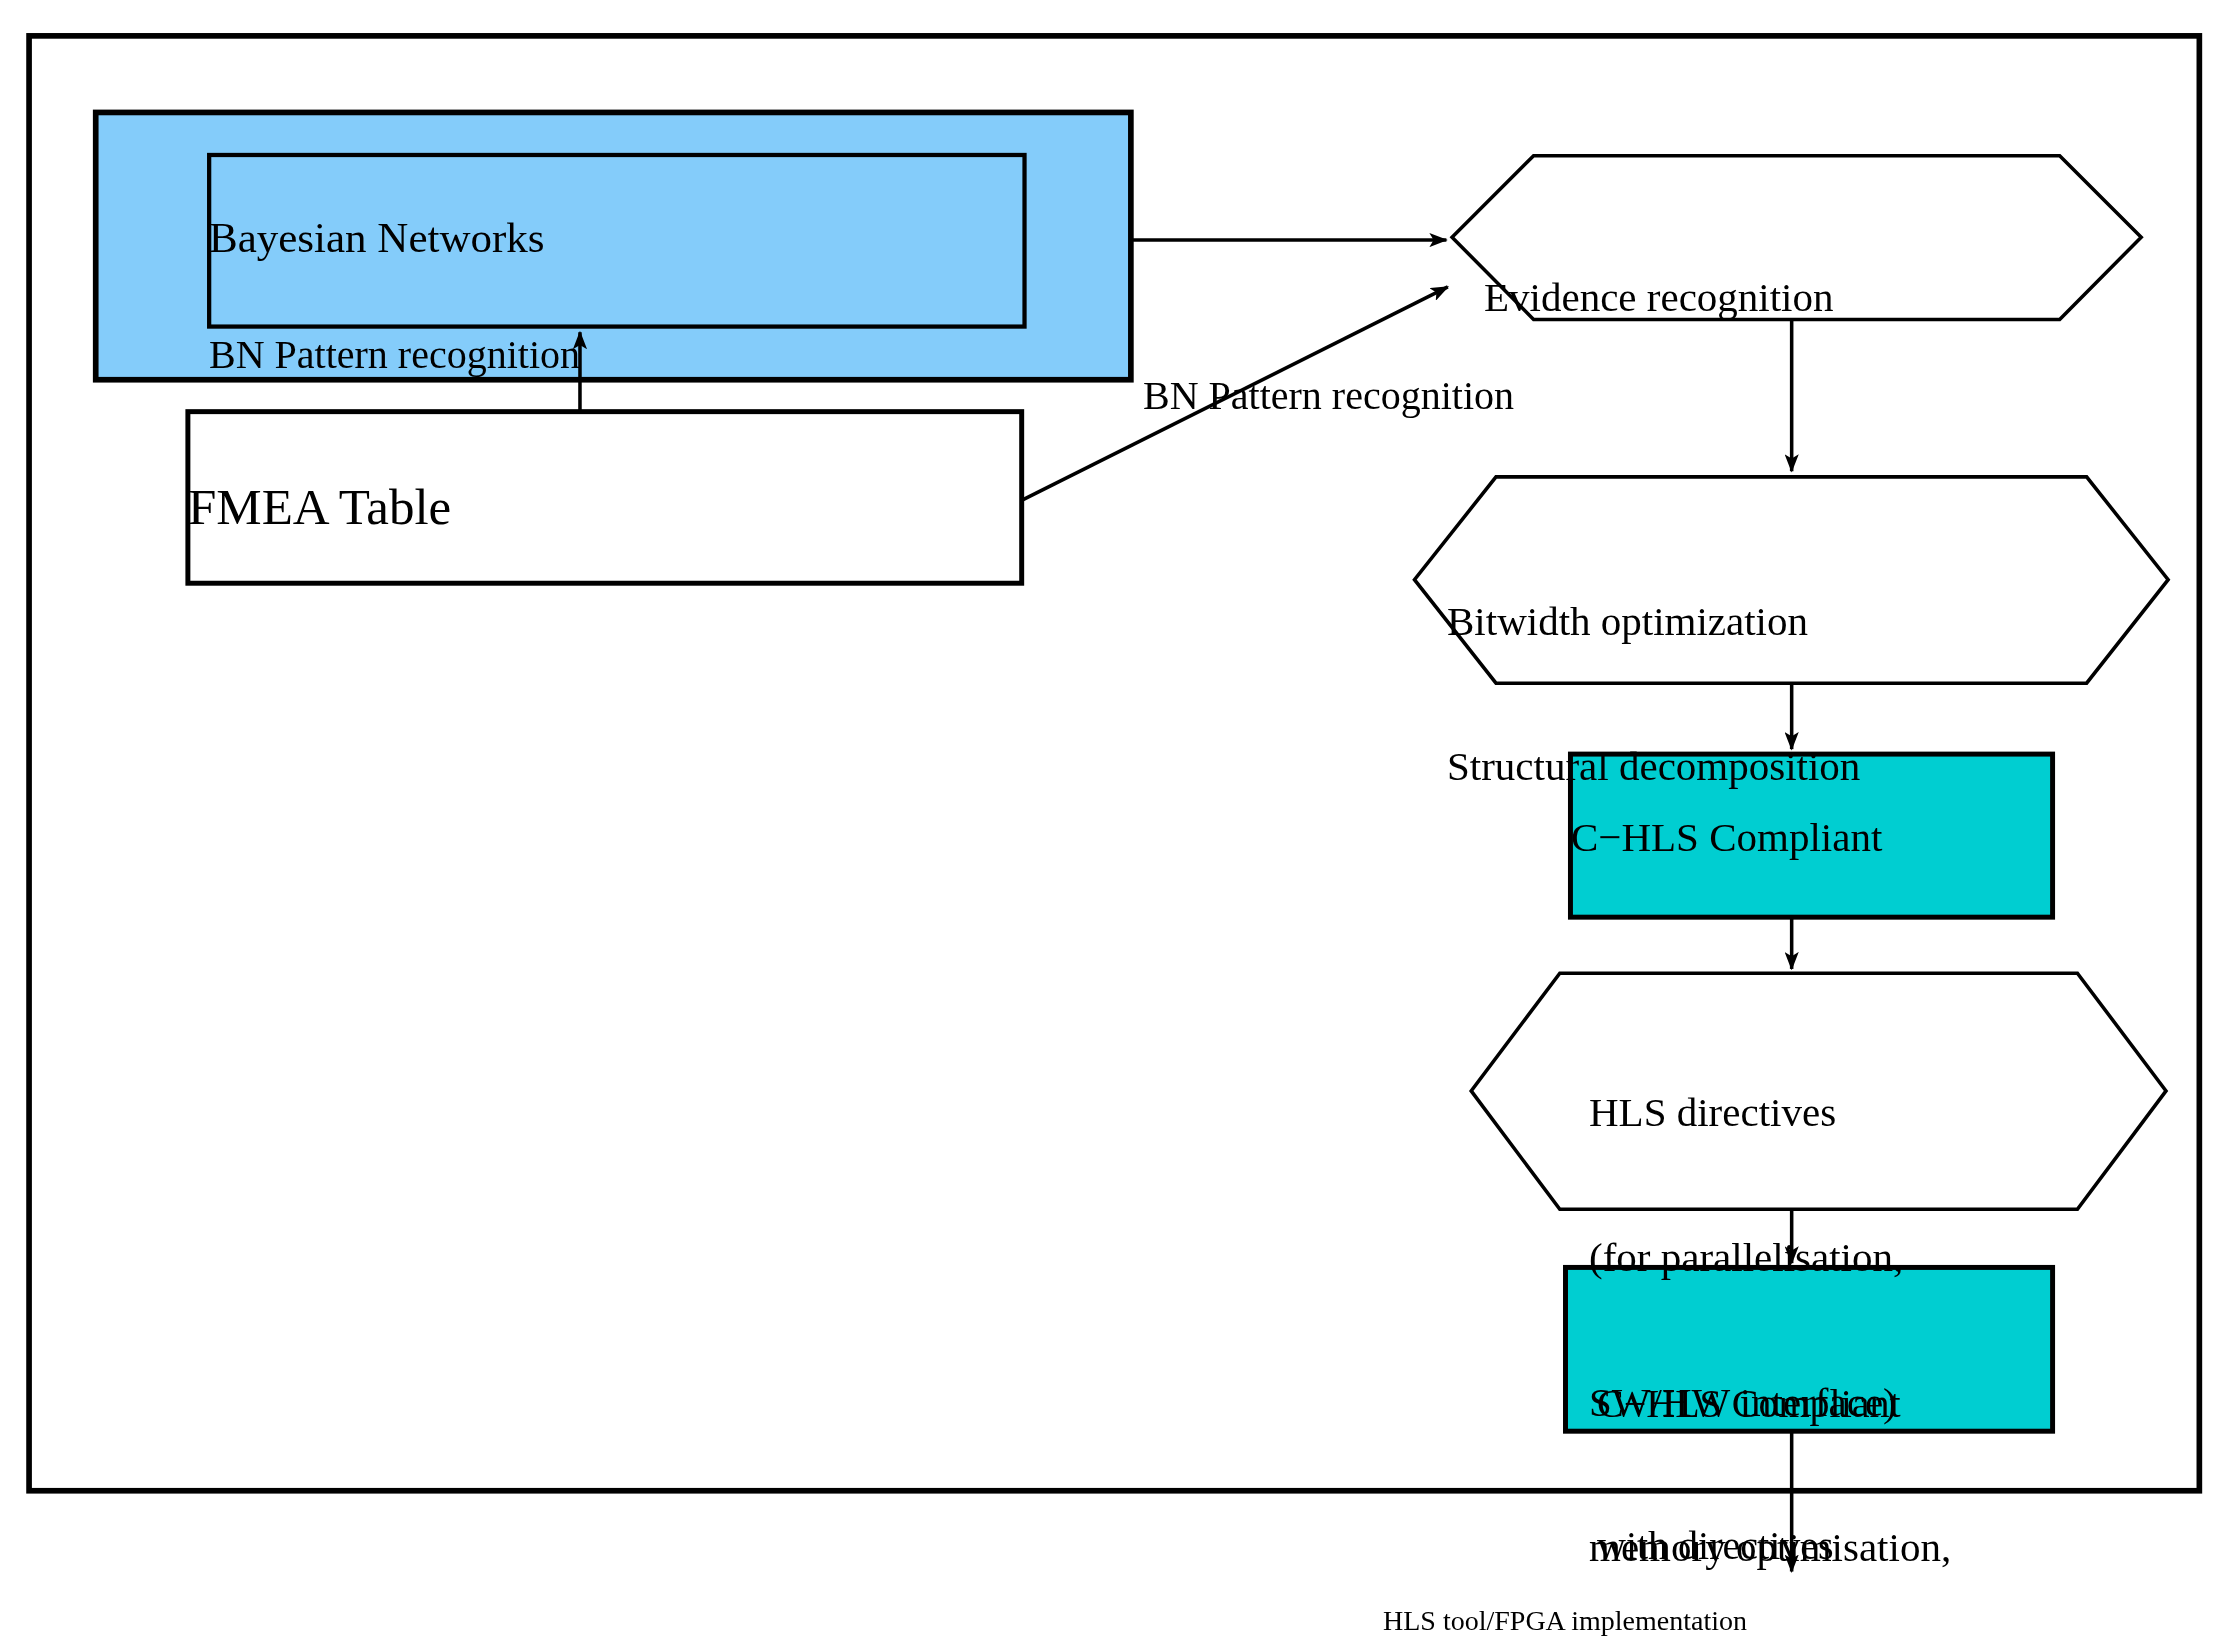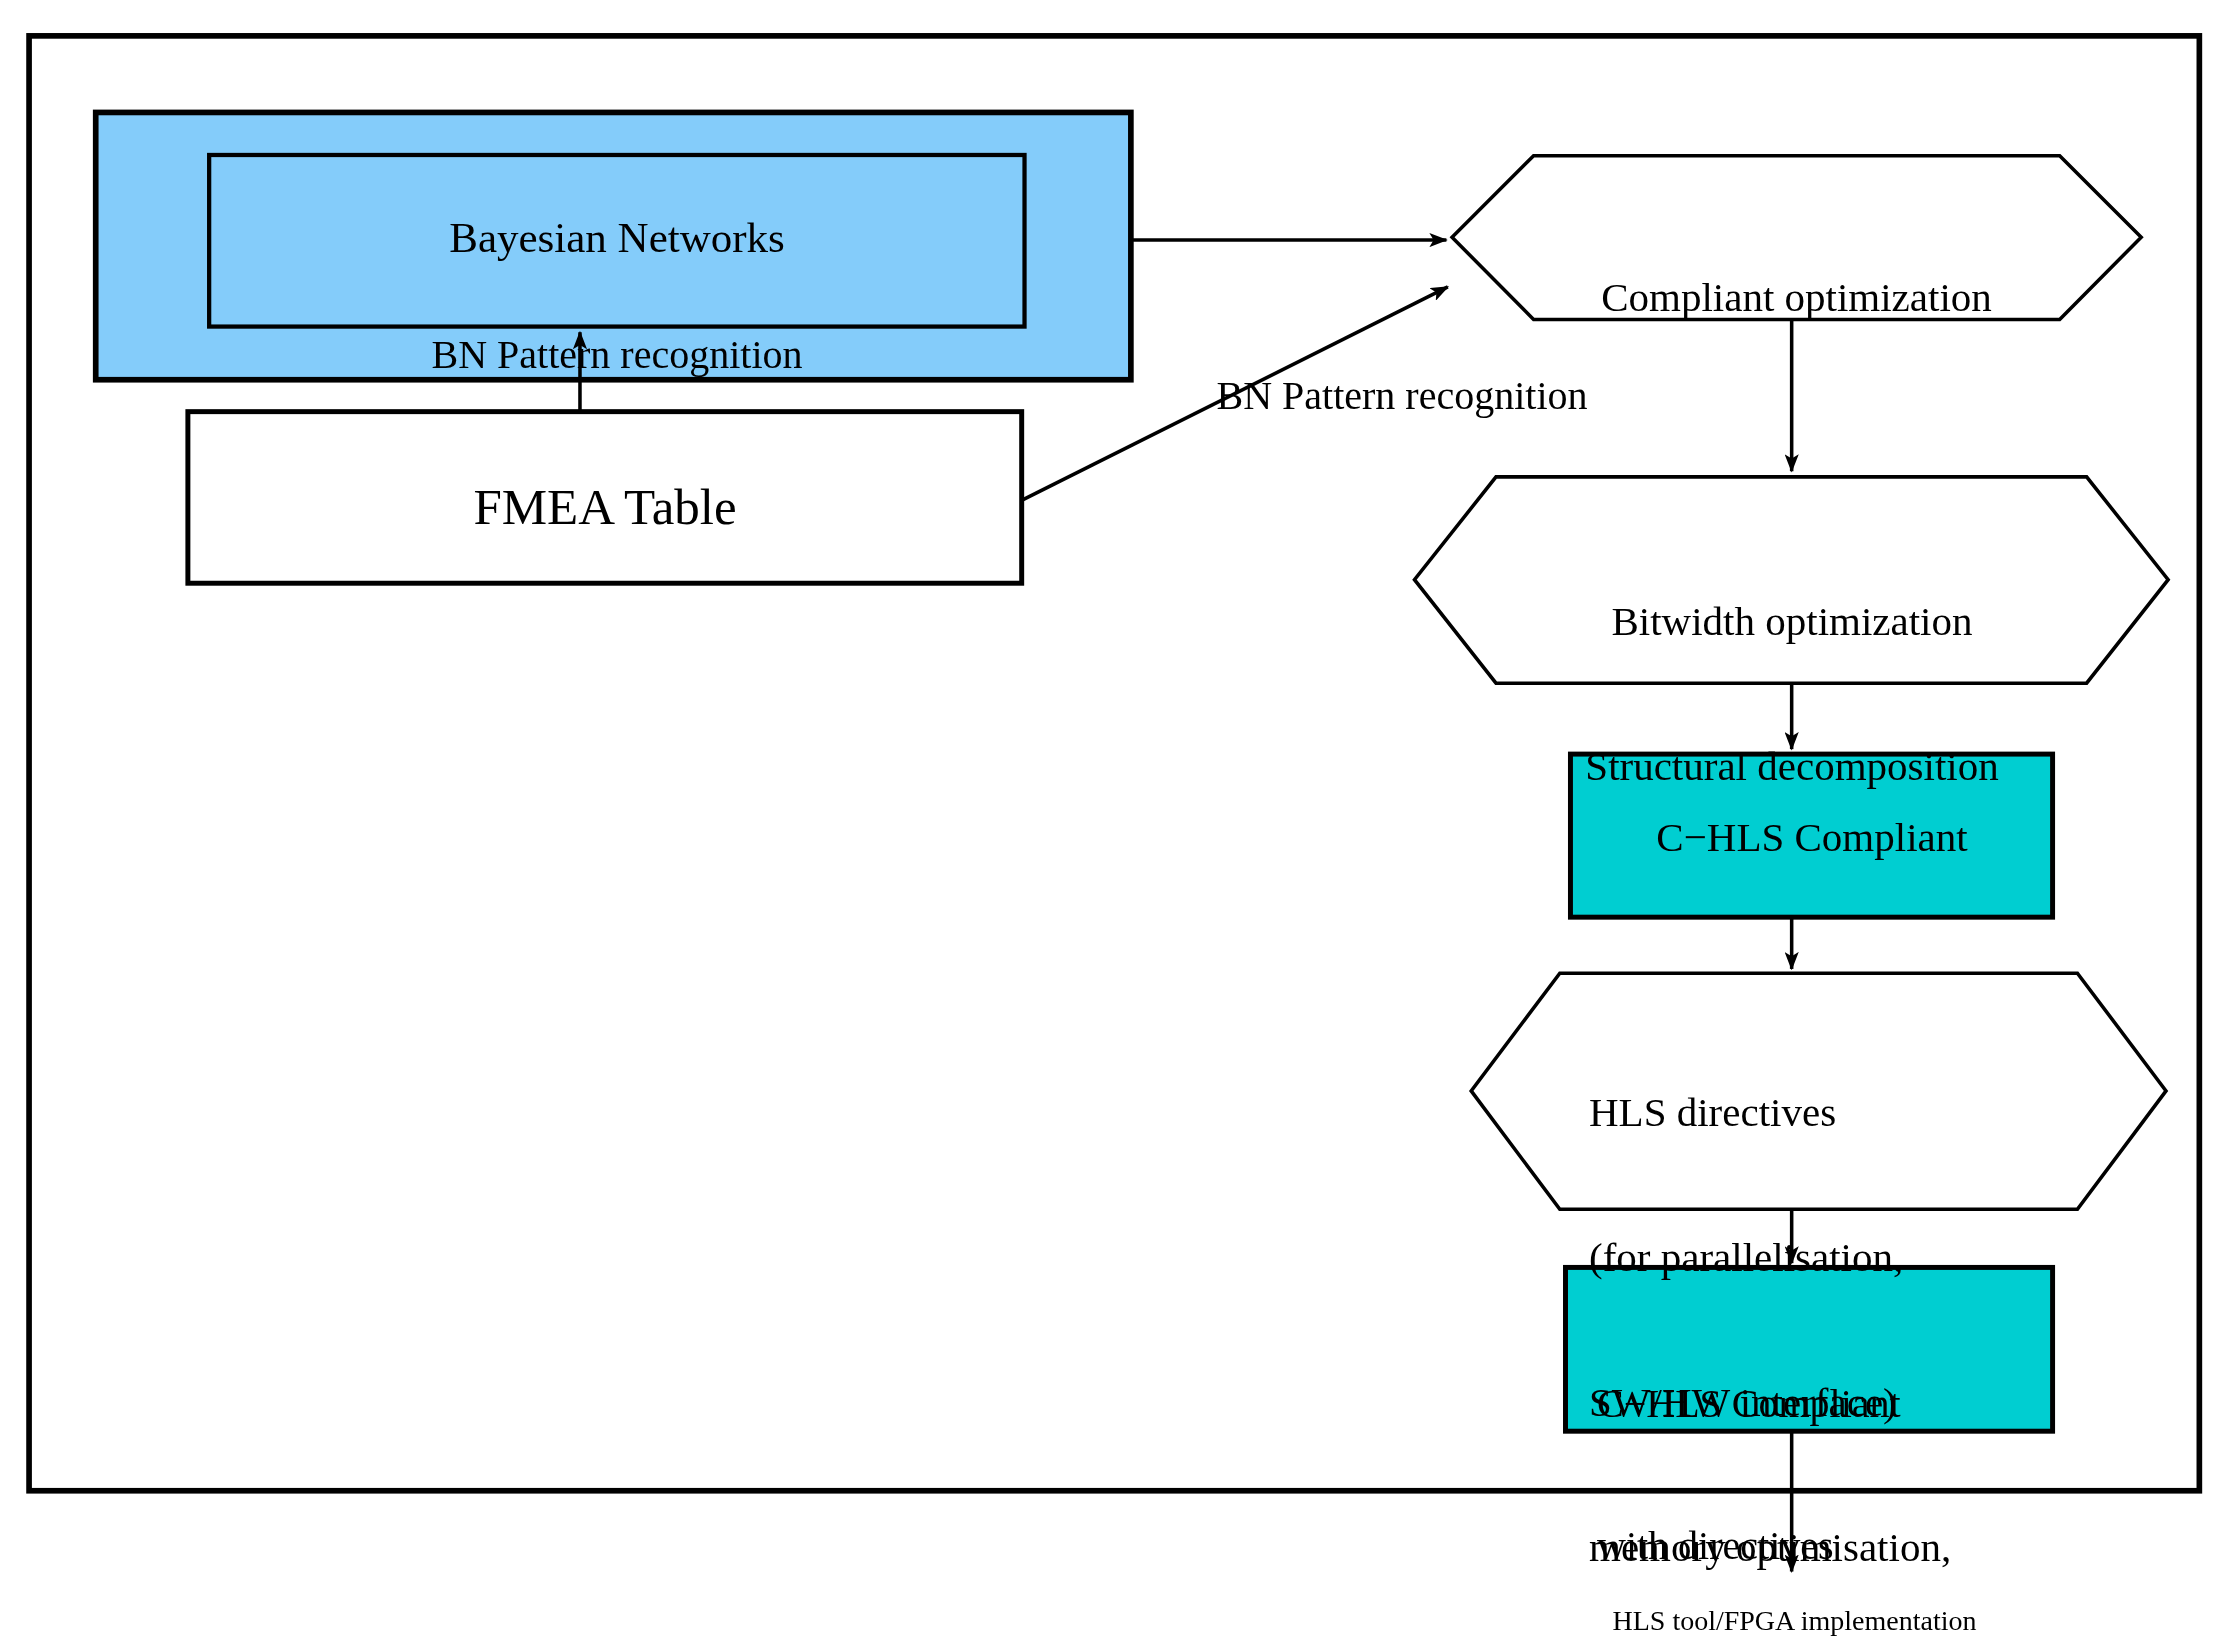--- a/index.html
+++ b/index.html
@@ -23,21 +23,21 @@
     overflow: visible;
   }
   .node-text {
     position: absolute;
     color: #000000;
     font-family: "Liberation Serif", "DejaVu Serif", serif;
     line-height: 1.18;
     white-space: pre;
     pointer-events: none;
   }
-  .t-center { text-align: center; }
+  .t-center { text-align: left; }
   .t-left { text-align: left; }
   .conn { stroke: #000000; stroke-width: 5; fill: none; }
 </style>
 </head>
 <body>
 
 <div id="canvas">
 
   <svg class="layer" viewBox="0 0 3141 2326">
 
@@ -85,21 +85,21 @@
 
   <div class="node-text t-center" style="left:209px; top:213px; width:816px; font-size:43px;">Bayesian Networks</div>
 
   <div class="node-text t-center" style="left:209px; top:331px; width:816px; font-size:40px;">BN Pattern recognition</div>
 
   <div class="node-text t-center" style="left:188px; top:477px; width:834px; font-size:51px;">FMEA Table</div>
 
   <div class="node-text t-center" style="left:1143px; top:372px; width:518px; font-size:40px;">BN Pattern recognition</div>
 
   <div class="node-text t-center" style="left:1484px; top:176px; width:625px; font-size:41px;">
-    <div>Compliant optimization</div>
+    <div>Evidence recognition</div>
   </div>
 
   <div class="node-text t-center" style="left:1447px; top:500px; width:690px; font-size:41px;">
     <div>Bitwidth optimization</div>
     <div>Structural decomposition</div>
   </div>
 
   <div class="node-text t-center" style="left:1571px; top:813px; width:482px; font-size:41px;">C−HLS Compliant</div>
 
   <div class="node-text t-left" style="left:1589px; top:991px; width:567px; font-size:41px;">

